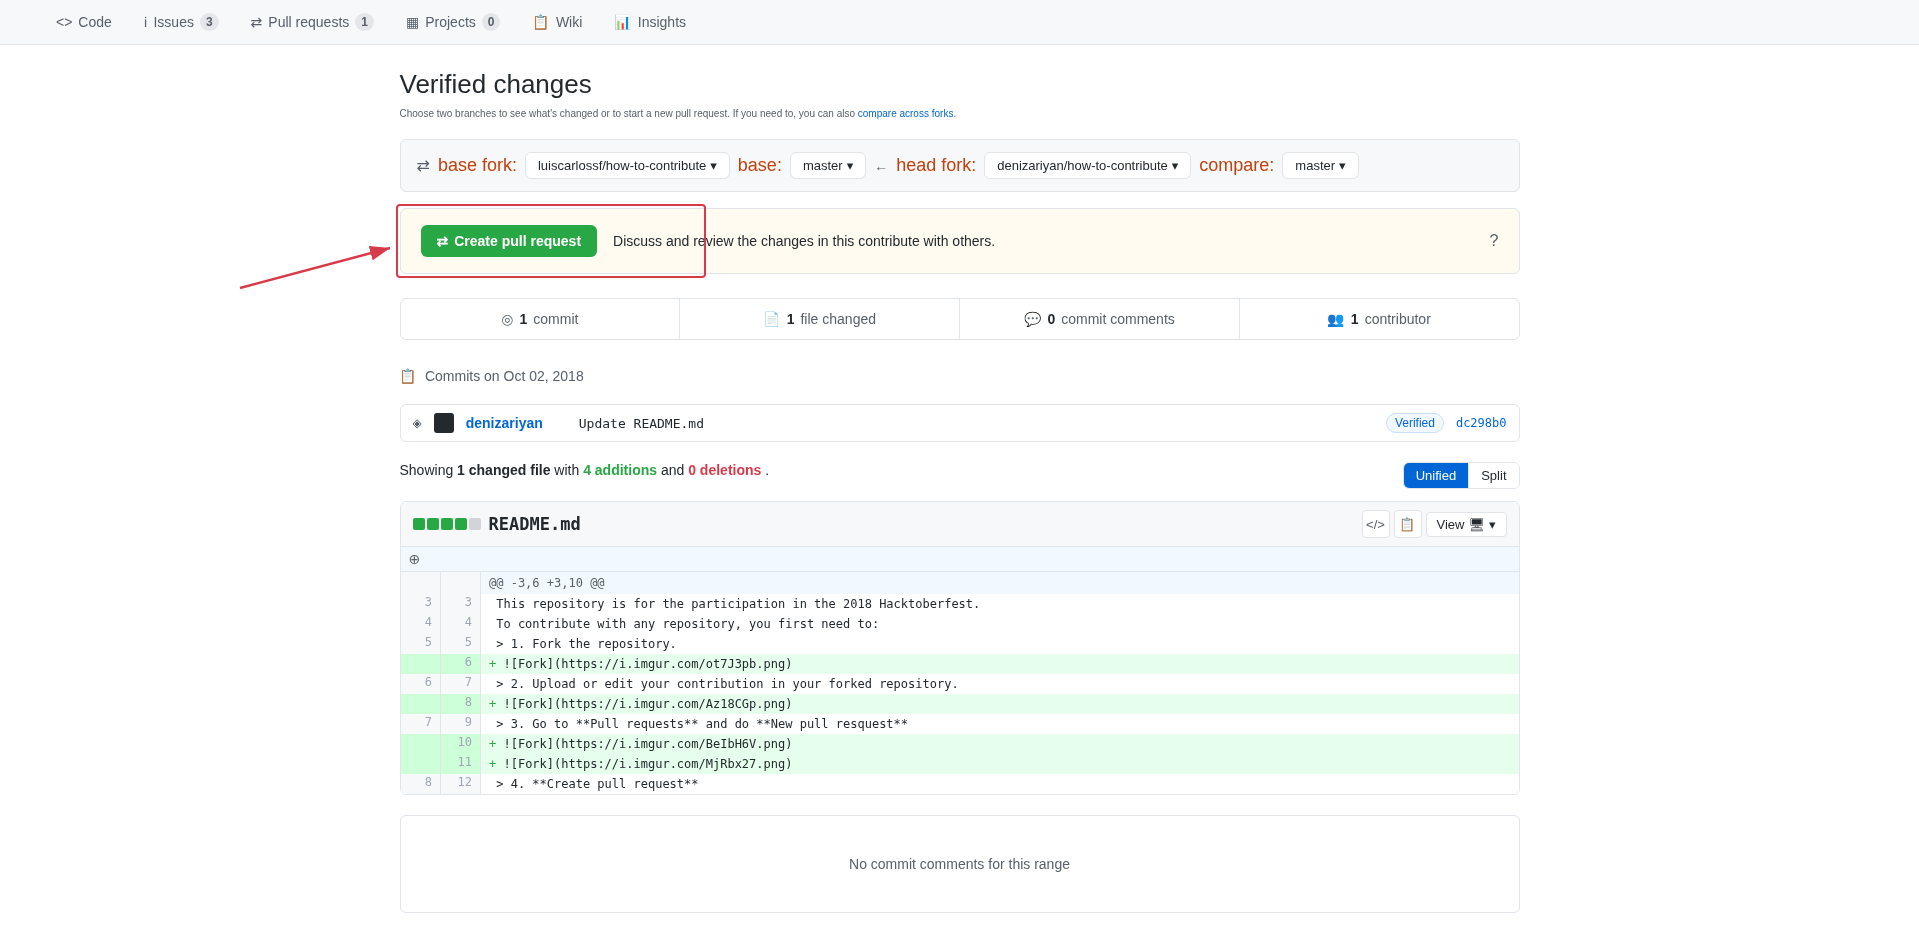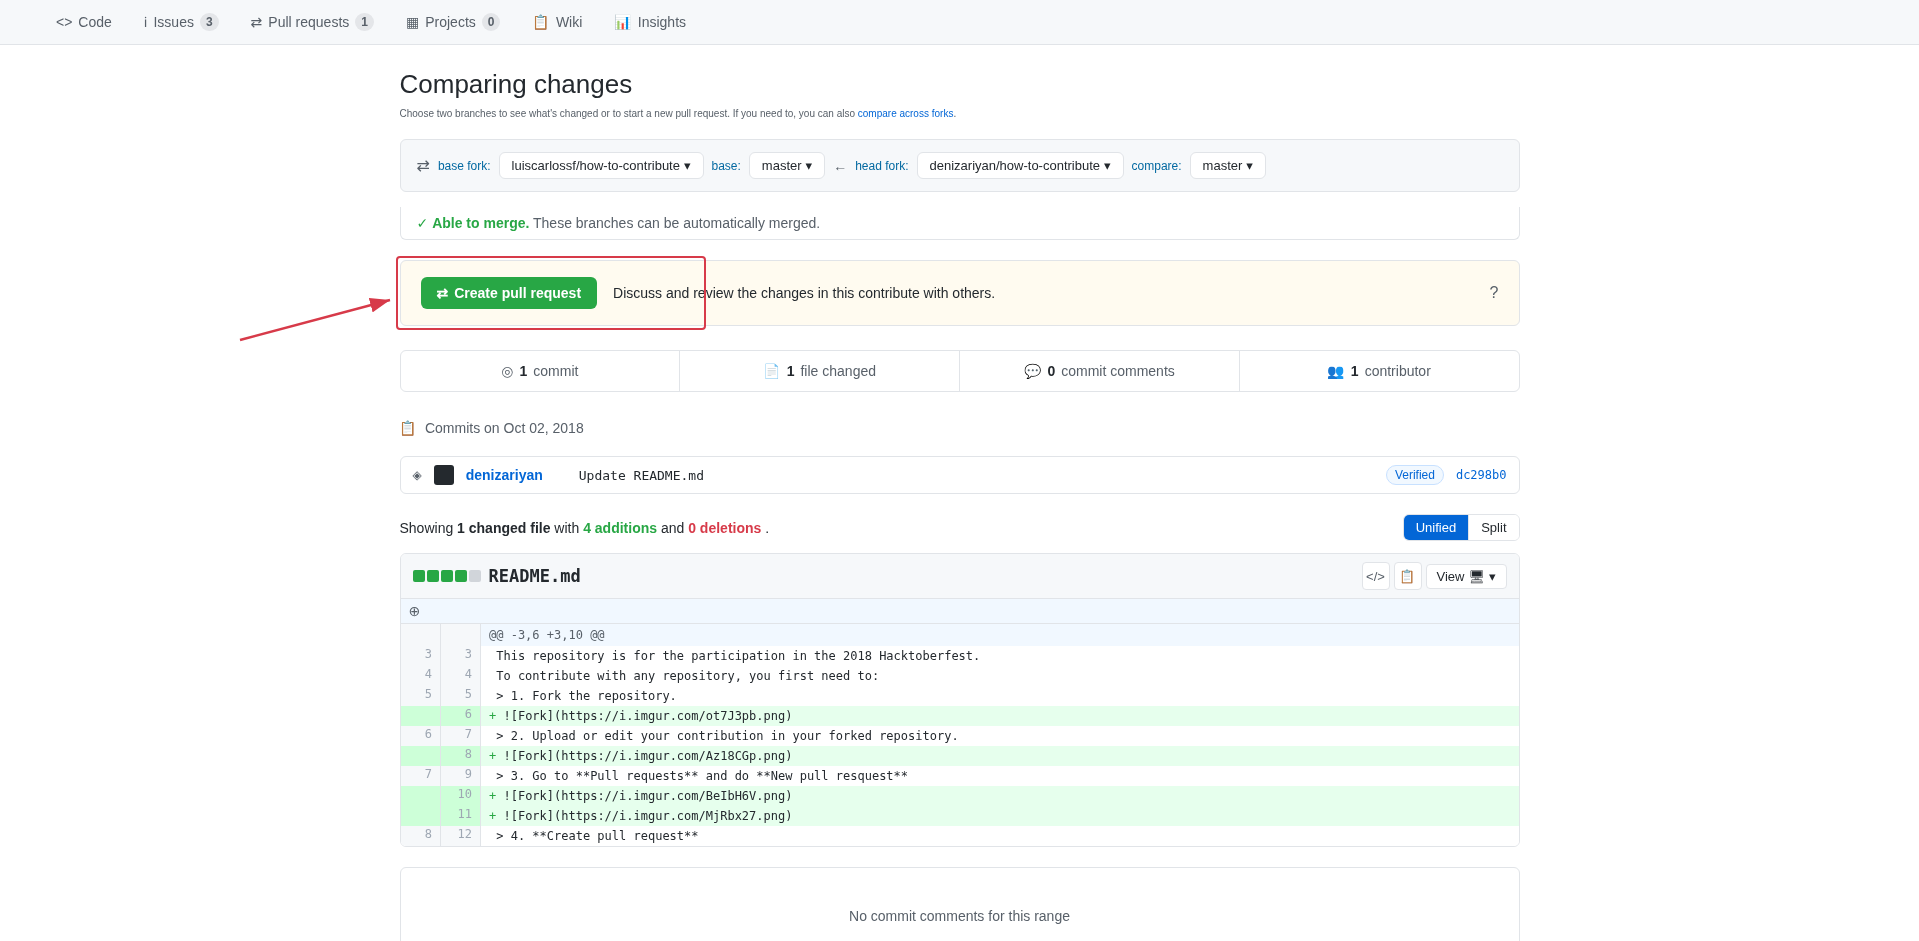--- a/index.html
+++ b/index.html
@@ -90,22 +90,22 @@
       padding: 5px 12px;
       font-size: 13px;
       color: #24292e;
       background: #fff;
       border: 1px solid #e1e4e8;
       border-radius: 6px;
       cursor: pointer;
       white-space: nowrap;
     }
     .selector-label {
-      color: #0369a1;
-      font-size: 12px;
+      color: #c2410c;
+      font-size: 18px;
     }
     .arrow-icon { color: #586069; }
 
     
     .merge-status {
       padding: 8px 16px;
       border: 1px solid #e1e4e8;
       border-top: none;
       border-radius: 0 0 6px 6px;
       background: #fff;
@@ -231,21 +231,20 @@
     .commit-hash {
       font-family: "SFMono-Regular", Consolas, monospace;
       font-size: 12px;
       color: #0366d6;
       text-decoration: none;
     }
 
     
     .diff-header-row {
       display: flex;
-      align-items: center;
       gap: 8px;
       margin-bottom: 12px;
     }
     .diff-summary {
       font-size: 14px;
       color: #24292e;
     }
     .diff-summary a {
       color: #24292e;
       font-weight: 600;
@@ -413,21 +412,21 @@
     <span>Wiki</span>
   </a>
   <a class="repo-tab">
     <span class="tab-icon">📊</span>
     <span>Insights</span>
   </a>
 </nav>
 
 <div class="main-content">
 
-  <h1 class="page-title">Comparing changes</h1>
+  <h1 class="page-title">Verified changes</h1>
   <p class="page-subtitle">
     <span>Choose two branches to see what's changed or to start a new pull request. If you need to, you can also </span><a href="#">compare across forks</a><span>.</span>
   </p>
 
   <div class="branch-selectors">
     <span class="fork-compare-icon">⇄</span>
     <span class="selector-label">base fork:</span>
     <button class="selector-btn">
       <span>luiscarlossf/how-to-contribute</span>
       <span>▾</span>
@@ -443,25 +442,20 @@
       <span>denizariyan/how-to-contribute</span>
       <span>▾</span>
     </button>
     <span class="selector-label">compare:</span>
     <button class="selector-btn">
       <span>master</span>
       <span>▾</span>
     </button>
   </div>
 
-  <div class="merge-status">
-    <span style="color:#28a745">✓ </span>
-    <span class="merge-ok">Able to merge.</span>
-    <span class="merge-desc">These branches can be automatically merged.</span>
-  </div>
 
   <div style="position:relative; margin-bottom:24px;">
 
     <div style="
       position:absolute;
       left:-4px; top:-4px;
       width:310px;
       bottom:-4px;
       border:2px solid #d73a49;
       border-radius:4px;

